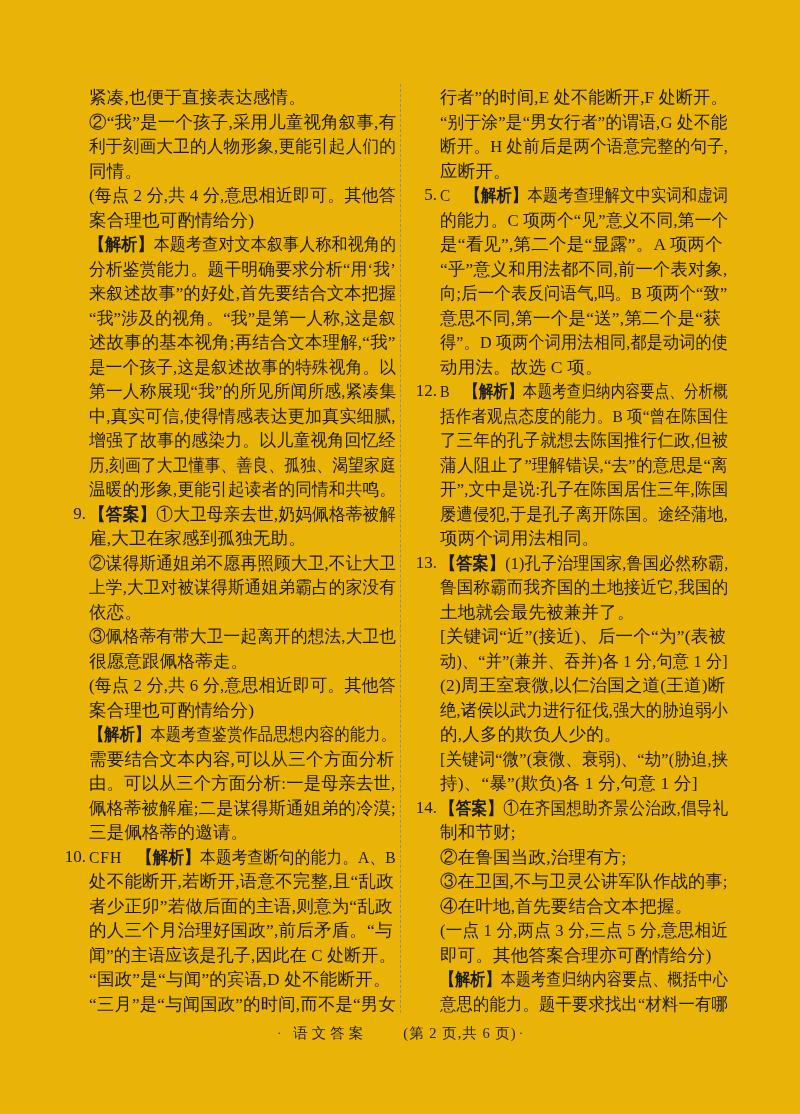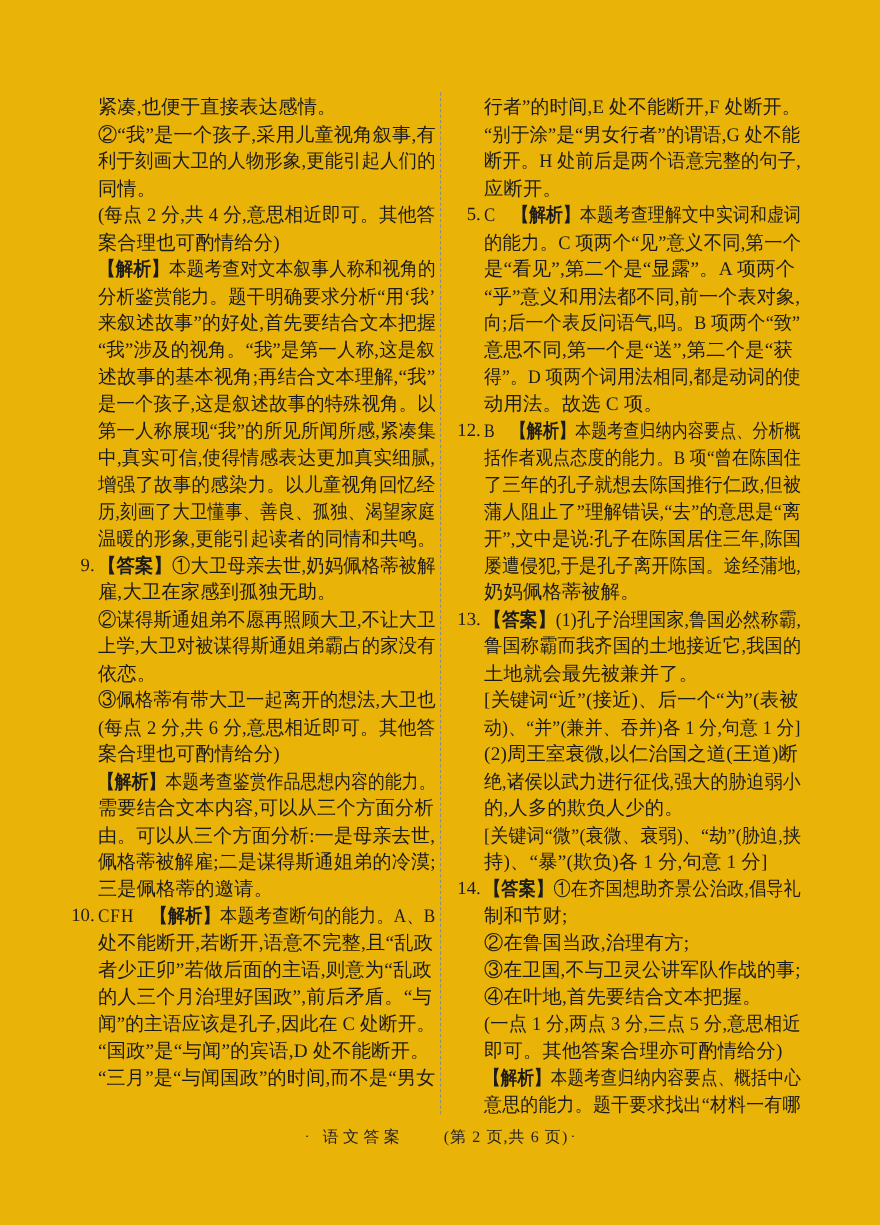--- a/index.html
+++ b/index.html
@@ -69,20 +69,21 @@
         <div class="line" style="transform: scaleX(0.950464); transform-origin: left center;">温暖的形象,更能引起读者的同情和共鸣。</div>
       </div>
       <div class="item">
         <span class="num">9.</span>
         <div class="line" style="transform: scaleX(0.950464); transform-origin: left center;"><b class="marker">【答案】</b>①大卫母亲去世,奶妈佩格蒂被解</div>
         <div class="line">雇,大卫在家感到孤独无助。</div>
         <div class="line" style="transform: scaleX(0.950464); transform-origin: left center;">②谋得斯通姐弟不愿再照顾大卫,不让大卫</div>
         <div class="line" style="transform: scaleX(0.950464); transform-origin: left center;">上学,大卫对被谋得斯通姐弟霸占的家没有</div>
         <div class="line">依恋。</div>
         <div class="line" style="transform: scaleX(0.950464); transform-origin: left center;">③佩格蒂有带大卫一起离开的想法,大卫也</div>
+        <div class="line">很愿意跟佩格蒂走。</div>
         <div class="line" style="transform: scaleX(0.968454); transform-origin: left center;">(每点 2 分,共 6 分,意思相近即可。其他答</div>
         <div class="line">案合理也可酌情给分)</div>
         <div class="line" style="transform: scaleX(0.867232); transform-origin: left center;"><b class="marker">【解析】</b>本题考查鉴赏作品思想内容的能力。</div>
         <div class="line">需要结合文本内容,可以从三个方面分析</div>
         <div class="line" style="transform: scaleX(0.987138); transform-origin: left center;">由。可以从三个方面分析:一是母亲去世,</div>
         <div class="line" style="transform: scaleX(0.987138); transform-origin: left center;">佩格蒂被解雇;二是谋得斯通姐弟的冷漠;</div>
         <div class="line">三是佩格蒂的邀请。</div>
       </div>
       <div class="item">
         <span class="num">10.</span>
@@ -117,21 +118,21 @@
         <div class="line">动用法。故选 C 项。</div>
       </div>
       <div class="item">
         <span class="num">12.</span>
         <div class="line" style="transform: scaleX(0.827586); transform-origin: left center;"><span class="ans">B</span><b class="marker">【解析】</b>本题考查归纳内容要点、分析概</div>
         <div class="line" style="transform: scaleX(0.886154); transform-origin: left center;">括作者观点态度的能力。B 项“曾在陈国住</div>
         <div class="line" style="transform: scaleX(0.944262); transform-origin: left center;">了三年的孔子就想去陈国推行仁政,但被</div>
         <div class="line" style="transform: scaleX(0.953642); transform-origin: left center;">蒲人阻止了”理解错误,“去”的意思是“离</div>
         <div class="line" style="transform: scaleX(0.944262); transform-origin: left center;">开”,文中是说:孔子在陈国居住三年,陈国</div>
         <div class="line" style="transform: scaleX(0.929032); transform-origin: left center;">屡遭侵犯,于是孔子离开陈国。途经蒲地,</div>
-        <div class="line">奶妈佩格蒂被解。</div>
+        <div class="line">项两个词用法相同。</div>
       </div>
       <div class="item">
         <span class="num">13.</span>
         <div class="line" style="transform: scaleX(0.920128); transform-origin: left center;"><b class="marker">【答案】</b>(1)孔子治理国家,鲁国必然称霸,</div>
         <div class="line" style="transform: scaleX(0.944262); transform-origin: left center;">鲁国称霸而我齐国的土地接近它,我国的</div>
         <div class="line">土地就会最先被兼并了。</div>
         <div class="line">[关键词“近”(接近)、后一个“为”(表被</div>
         <div class="line" style="transform: scaleX(0.926045); transform-origin: left center;">动)、“并”(兼并、吞并)各 1 分,句意 1 分]</div>
         <div class="line">(2)周王室衰微,以仁治国之道(王道)断</div>
         <div class="line" style="transform: scaleX(0.929032); transform-origin: left center;">绝,诸侯以武力进行征伐,强大的胁迫弱小</div>

